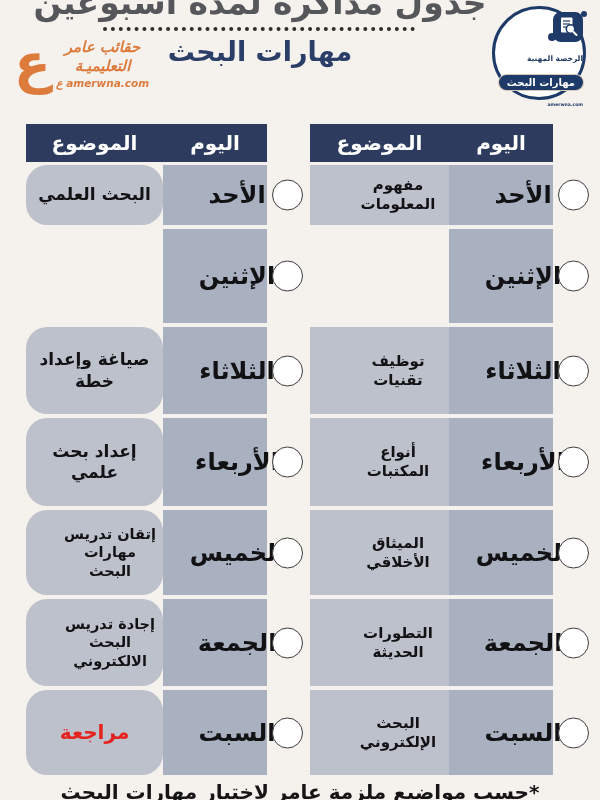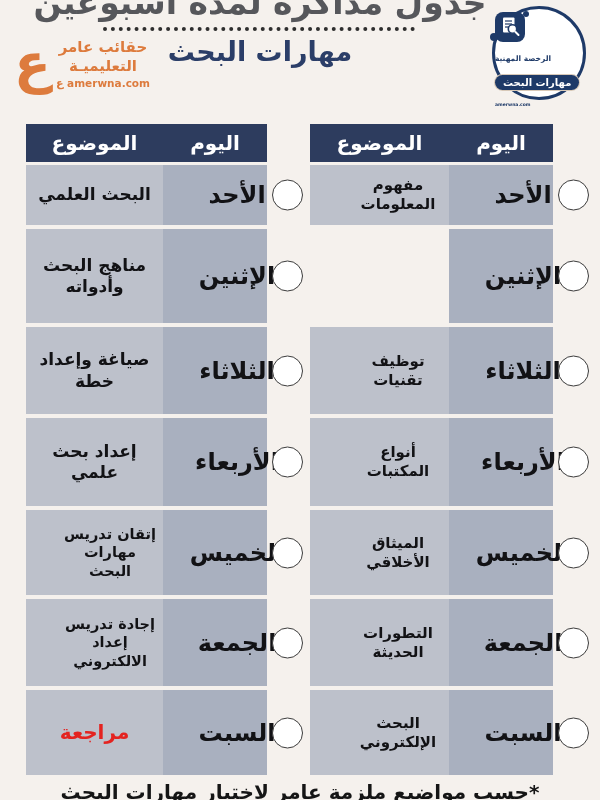--- a/index.html
+++ b/index.html
@@ -17,29 +17,29 @@
     font-size:33px;font-weight:700;color:var(--title_gray);white-space:nowrap;}
   .dots{position:absolute;top:27px;left:103px;width:312px;border-top:4px dotted #2e2e2e;}
   .subtitle{position:absolute;top:36px;left:60px;width:400px;text-align:center;
     font-size:27px;font-weight:700;color:var(--subtitle_navy);}
   .footnote{position:absolute;top:780px;left:0;width:600px;text-align:center;
     font-size:20px;font-weight:700;color:#151515;}
 
   
   .logo{position:absolute;left:14px;top:38px;display:flex;direction:ltr;align-items:center;gap:5px;}
   .ain{font-size:54px;line-height:0.85;font-weight:700;color:var(--orange);}
-  .logo-lines{text-align:center;}
+  .logo-lines{text-align:center;font-style:italic;}
   .logo-lines .l1,.logo-lines .l2{color:var(--orange);font-weight:700;font-size:15px;line-height:1.25;}
   .logo-lines .l3{color:var(--orange);font-weight:700;font-size:10.5px;direction:ltr;margin-top:1px;}
   .mini-ain{font-size:11px;}
 
   
   .badge{position:absolute;left:492px;top:6px;width:94px;height:94px;border-radius:50%;
     background:#fff;border:3px solid var(--badge_navy);
-    display:flex;flex-direction:column;align-items:flex-end;justify-content:center;gap:12px;}
+    display:flex;flex-direction:column;align-items:flex-start;justify-content:center;gap:12px;}
   .b-toppill{background:var(--badge_navy);color:#fff;font-size:4px;line-height:7px;height:7px;
     padding:0 6px;border-radius:4px;white-space:nowrap;overflow:hidden;max-width:52px;}
   .b-icon{position:relative;width:30px;height:30px;margin-top:1px;}
   .b-icon .dot{position:absolute;background:var(--badge_navy);border-radius:50%;}
   .b-icon .d1{width:6px;height:6px;top:-1px;right:-4px;}
   .b-icon .d2{width:8px;height:8px;bottom:1px;left:-5px;}
   .b-license{color:var(--badge_navy);font-size:7.5px;font-weight:700;}
   .b-pill{background:var(--badge_navy);color:#fff;font-size:10px;font-weight:700;
     padding:2px 8px;border-radius:8px;white-space:nowrap;box-shadow:0 0 0 1px #d8c9b8;}
   .b-site{color:var(--badge_navy);font-size:4.5px;font-weight:700;direction:ltr;}
@@ -48,21 +48,21 @@
   .table{position:absolute;top:124px;}
   .table.right{left:310px;width:243px;}
   .table.left{left:26px;width:241px;}
   .row{display:grid;grid-template-columns:104px 1fr;direction:rtl;position:relative;margin-bottom:4px;}
   .row.header{height:38px;background:var(--navy);margin-bottom:3px;}
   .row.header .cell{color:#fff;font-size:20px;font-weight:700;background:transparent;}
   .cell{display:flex;align-items:center;justify-content:center;text-align:center;line-height:1.25;}
   .cell.day{background:var(--day_cell);color:var(--text_dark);font-size:24px;font-weight:700;padding-left:44px;}
   .cell.topic{background:var(--topic_cell);color:var(--text_dark);font-weight:700;padding:0 7px;}
   .table.right .cell.topic{font-size:15px;padding-left:44px;}
-  .table.left  .cell.topic{font-size:17px;}
+  .table.left  .cell.topic{font-size:17px;border-radius:21px;}
   .table.left .r5 .cell.topic,.table.left .r6 .cell.topic{font-size:14.5px;padding-left:38px;}
   .cell.topic.red{color:var(--highlight_red);font-size:20px !important;}
   .r1{height:60px;} .r2{height:94px;} .r3{height:87px;} .r4{height:88px;}
   .r5{height:85px;} .r6{height:87px;} .r7{height:85px;}
   .circle{position:absolute;left:calc(100% + 5px);top:50%;transform:translateY(-50%);
     width:31px;height:31px;border-radius:50%;background:#fff;border:1.5px solid var(--circle_border);}
 </style>
 </head>
 <body>
 
@@ -147,41 +147,40 @@
       <div class="cell">اليوم</div>
       <div class="cell">الموضوع</div>
     </div>
   <div class="row r1">
         <div class="cell day">الأحد</div>
         <div class="cell topic">البحث العلمي</div>
         <div class="circle"></div>
       </div>
       <div class="row r2">
         <div class="cell day">الإثنين</div>
-        <div class="cell topic">مناهج البحث وأدواته</div>
         <div class="circle"></div>
       </div>
       <div class="row r3">
         <div class="cell day">الثلاثاء</div>
         <div class="cell topic">صياغة وإعداد خطة</div>
         <div class="circle"></div>
       </div>
       <div class="row r4">
         <div class="cell day">الأربعاء</div>
         <div class="cell topic">إعداد بحث علمي</div>
         <div class="circle"></div>
       </div>
       <div class="row r5">
         <div class="cell day">الخميس</div>
         <div class="cell topic">إتقان تدريس مهارات البحث</div>
         <div class="circle"></div>
       </div>
       <div class="row r6">
         <div class="cell day">الجمعة</div>
-        <div class="cell topic">إجادة تدريس إعداد الالكتروني</div>
+        <div class="cell topic">إجادة تدريس البحث الالكتروني</div>
         <div class="circle"></div>
       </div>
       <div class="row r7">
         <div class="cell day">السبت</div>
         <div class="cell topic red">مراجعة</div>
         <div class="circle"></div>
       </div>
     </section>
 
   <div class="footnote">*حسب مواضيع ملزمة عامر لاختبار مهارات البحث</div>

